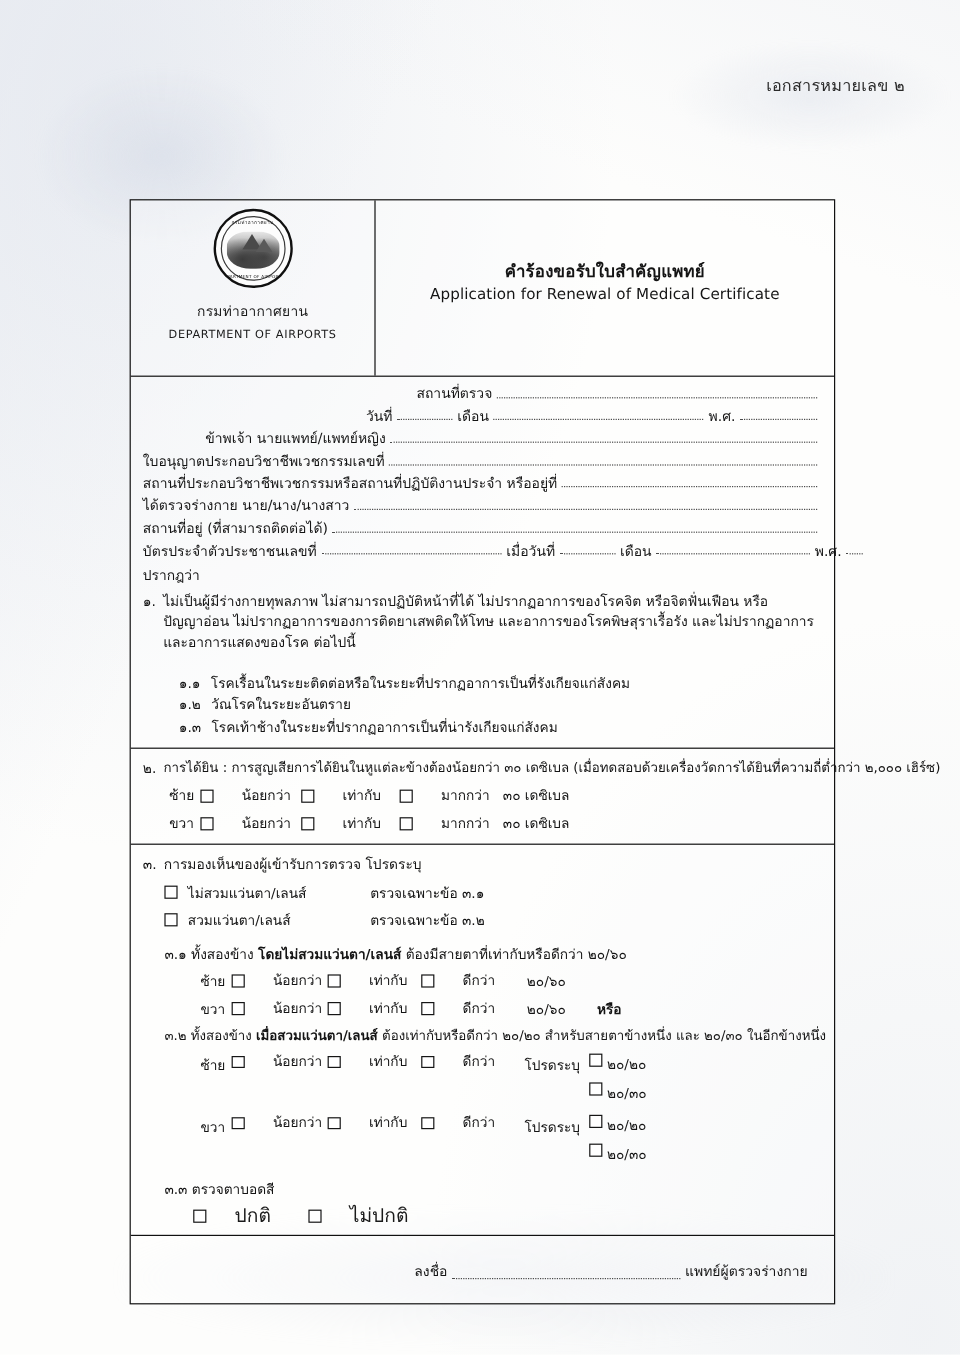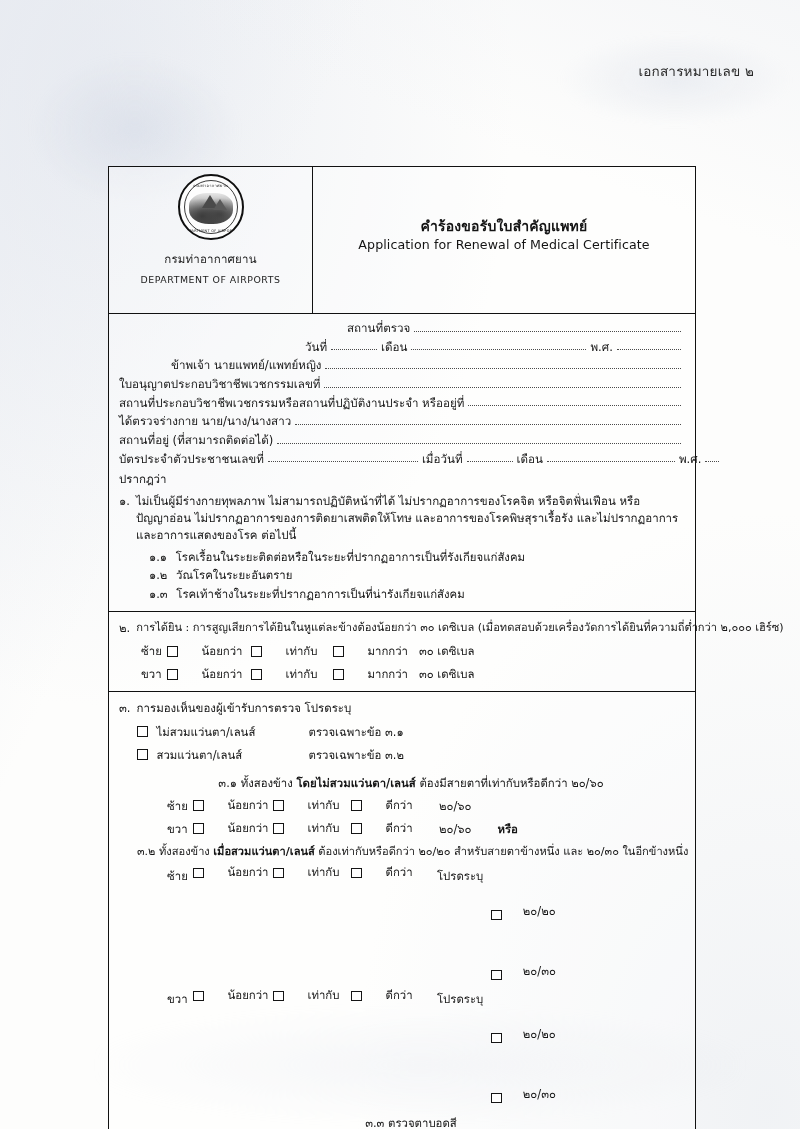--- a/index.html
+++ b/index.html
@@ -208,21 +208,21 @@
   .para-num {
     display: flex;
     gap: 6px;
     font-size: 11.5px;
     line-height: 1.5;
     color: #141414;
   }
   .para-num .num { flex: 0 0 auto; }
   .para-num .txt { flex: 1; }
   .sub-list {
-    margin-top: 3px;
+    margin-top: 15px;
     padding-left: 30px;
   }
   .sub-item {
     font-size: 11.4px;
     line-height: 1.62;
     color: #141414;
     white-space: nowrap;
   }
   .sub-item .n { margin-right: 5px; }
 
@@ -272,42 +272,40 @@
   }
   .vis-choice .cb { margin-right: 9px; }
   .vis-choice .name { width: 152px; }
 
   .vis-block { padding-left: 18px; margin-top: 11px; }
   .vis-head {
     font-size: 11.4px;
     color: #141414;
     white-space: nowrap;
     line-height: 1.5;
-    text-align: center;
   }
   .vis-head b { font-weight: bold; }
   .acuity-rows { padding-left: 30px; }
   .acuity-rows .opt.a1 { width: 80px; }
   .acuity-rows .opt.a2 { width: 78px; }
   .acuity-rows .opt.a3 { width: 86px; }
   .acuity-val { margin-left: 2px; }
   .or-word { font-weight: bold; margin-left: 26px; }
 
   .specify-lbl { margin-left: 0; margin-right: 8px; }
   .stack {
     display: inline-flex;
     flex-direction: column;
     gap: 6px;
   }
   .stack .line {
     display: flex;
-    align-items: flex-end;
-    gap: 21px;
+    align-items: flex-start;
+    gap: 4px;
     font-size: 11.4px;
-    margin-top: 36px;
   }
   .acuity-rows .opt-row.tall { align-items: flex-start; margin-top: 6px; }
   .acuity-rows .opt-row.tall .side-lbl,
   .acuity-rows .opt-row.tall .opt,
   .acuity-rows .opt-row.tall .specify-lbl { margin-top: 1px; }
 
   .color-block { padding-left: 18px; margin-top: 12px; }
   .color-opts { padding-left: 24px; margin-top: 5px; display: flex; }
   .color-opts .opt { width: 96px; }
 

